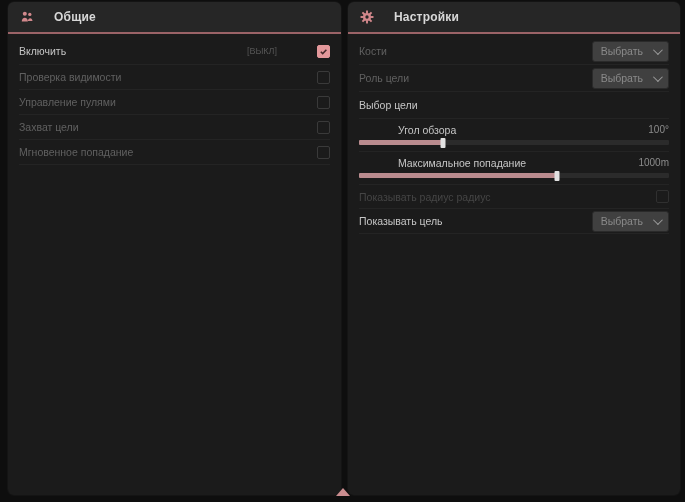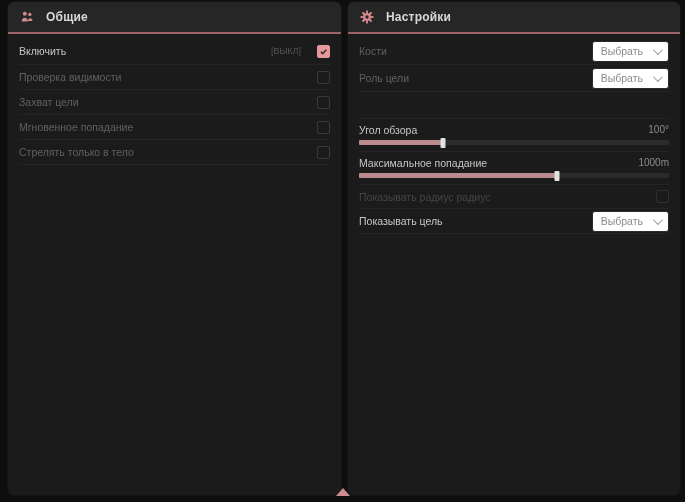--- a/index.html
+++ b/index.html
@@ -3,42 +3,42 @@
 <meta charset="utf-8">
 <style>
   html,body{margin:0;padding:0;background:#0e0e0e;}
   .stage{position:relative;width:685px;height:502px;background:#0e0e0e;overflow:hidden;
          font-family:"Liberation Sans", sans-serif;-webkit-font-smoothing:antialiased;}
   .panel{position:absolute;top:2px;height:493px;background:#1b1b1b;border-radius:6px;
          box-shadow:0 0 0 1px #141414;}
   .panel.left{left:8px;width:333px;}
   .panel.right{left:348px;width:332px;}
   .panel-header{height:30px;background:#262626;border-radius:6px 6px 0 0;
-                display:flex;align-items:center;gap:12px;padding:0 12px;}
+                display:flex;align-items:center;gap:20px;padding:0 12px;}
   .panel-title{color:#d8d8d8;font-size:12px;font-weight:bold;letter-spacing:.2px;}
   .accent-line{height:2px;background:#9b6367;}
   .rows{padding:4px 0 0 0;}
   .row{display:flex;align-items:center;margin:0 11px;height:24px;
        border-bottom:1px solid #242424;}
-  .row.tall{height:26px;}
+  .row.tall{height:26px;gap:24px;}
   .lbl{font-size:10.5px;color:#606060;flex:1;white-space:nowrap;overflow:hidden;}
   .lbl.bright{color:#c6c6c6;}
   .lbl.ghost{color:#454545;}
   .hotkey{font-size:9px;color:#555;margin-right:16px;}
   .checkbox{width:13px;height:13px;border-radius:2px;border:1px solid #3a3a3a;
             box-sizing:border-box;flex:0 0 auto;display:flex;align-items:center;justify-content:center;}
   .checkbox.checked{background:#e3989b;border-color:#e3989b;}
   .checkbox.ghost{border-color:#303030;}
   .dropdown{display:flex;align-items:center;gap:10px;height:19px;padding:0 8px;
-            background:#ffffff;border:1px solid #2a2a2a;border-radius:3px;}
+            background:#404040;border:1px solid #2a2a2a;border-radius:3px;}
   .dd-value{font-size:10.5px;color:#8a8a8a;white-space:nowrap;}
   .chevron{width:6px;height:6px;border-right:1.5px solid #9a9a9a;border-bottom:1.5px solid #9a9a9a;
            transform:rotate(45deg) translateY(-2px);flex:0 0 auto;}
   .slider-row{margin:0 11px;padding:3px 0 2px 0;border-bottom:1px solid #242424;}
-  .slider-top{display:flex;align-items:center;height:15px;}
+  .slider-top{display:flex;align-items:center;height:15px;margin-left:39px;}
   .slider-value{font-size:10px;color:#8c8c8c;}
   .slider-track{position:relative;height:5px;background:#2b2b2b;border-radius:1px;margin:3px 0 4px 0;}
   .slider-fill{position:absolute;left:0;top:0;bottom:0;background:#b98b8e;border-radius:1px;}
   .slider-thumb{position:absolute;top:-2.5px;width:5px;height:10px;background:#e2e2e2;
                 border-radius:1px;transform:translateX(-50%);}
   .scroll-indicator{position:absolute;left:336px;top:488px;width:0;height:0;
                     border-left:7px solid transparent;border-right:7px solid transparent;
                     border-bottom:8px solid #cb8d90;}
   .hicon{display:flex;align-items:center;}
 </style>
@@ -70,35 +70,35 @@
             <path d="M2 5.2l2.1 2.1L8.2 3" stroke="#45292b" stroke-width="1.7" fill="none"></path>
           </svg>
         </span>
       </div>
 
       <div class="row">
         <span class="lbl">Проверка видимости</span>
         <span class="checkbox"></span>
       </div>
 
+      <div class="row">
+        <span class="lbl">Управление пулями</span>
+        <span class="checkbox"></span>
+      </div>
 
       <div class="row">
         <span class="lbl">Захват цели</span>
         <span class="checkbox"></span>
       </div>
 
       <div class="row">
         <span class="lbl">Мгновенное попадание</span>
         <span class="checkbox"></span>
       </div>
 
-      <div class="row">
-        <span class="lbl">Стрелять только в тело</span>
-        <span class="checkbox"></span>
-      </div>
 
     </div>
   </div>
 
   <div class="panel right">
     <div class="panel-header">
       <span class="hicon">
         <svg viewBox="0 0 16 16" width="14" height="14">
           <g fill="#d2888c">
             <circle cx="8" cy="8" r="4.6"></circle>
@@ -129,20 +129,21 @@
 
       <div class="row tall">
         <span class="lbl">Роль цели</span>
         <div class="dropdown">
           <span class="dd-value">Выбрать</span>
           <span class="chevron"></span>
         </div>
       </div>
 
       <div class="row tall">
+        <span class="lbl bright">Выбор цели</span>
       </div>
 
       <div class="slider-row">
         <div class="slider-top">
           <span class="lbl bright">Угол обзора</span>
           <span class="slider-value">100°</span>
         </div>
         <div class="slider-track">
           <div class="slider-fill" style="width: 27%;"></div>
           <div class="slider-thumb" style="left: 27%;"></div>

